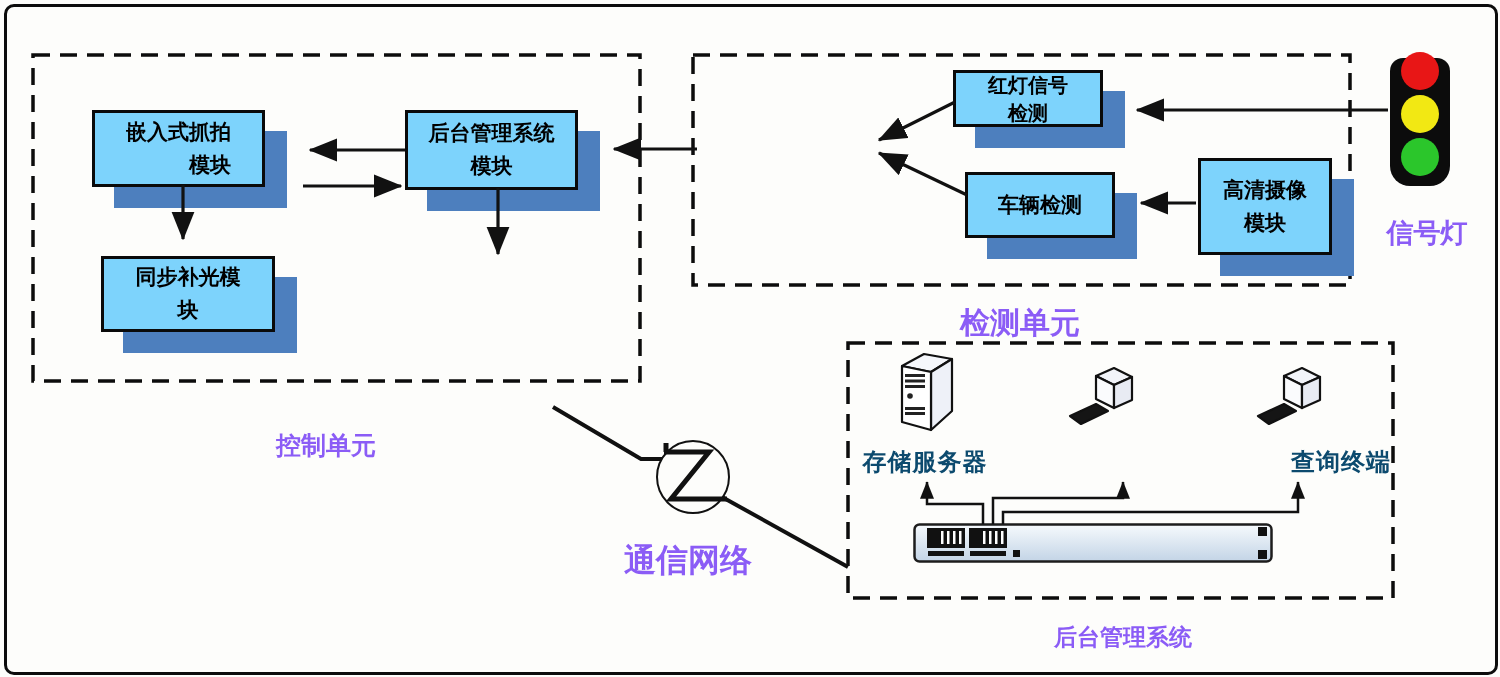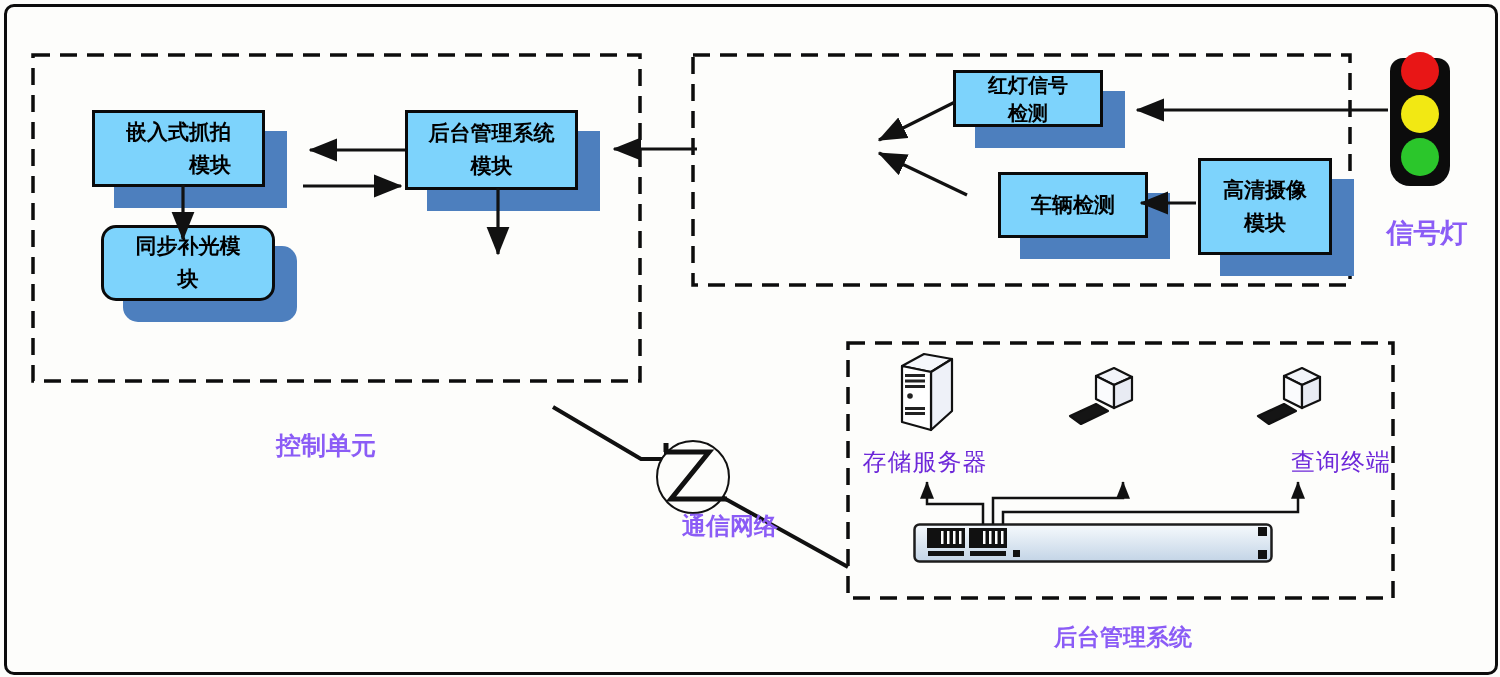--- a/index.html
+++ b/index.html
@@ -21,21 +21,21 @@
     display:flex;align-items:center;justify-content:center;text-align:center;
     font-weight:bold;font-size:21px;line-height:1.55;color:#000;
     white-space:pre-line;
   }
   .unit-label{
     position:absolute;z-index:4;font-weight:bold;color:#8b5cf6;
     transform:translateX(-50%);white-space:nowrap;
   }
   .icon{position:absolute;z-index:2;}
   .backend-label{
-    position:absolute;z-index:4;font-weight:normal;font-size:24px;color:#6d28d9;
+    position:absolute;z-index:4;font-weight:bold;font-size:24px;color:#0c4a6e;
     transform:translateX(-50%);white-space:nowrap;letter-spacing:1px;
   }
   #traffic-light{position:absolute;left:1390px;top:52px;width:60px;height:134px;z-index:2;}
   #traffic-light .tl-body{
     position:absolute;left:0;top:6px;width:60px;height:128px;background:#0c0c0c;
     border-radius:13px 13px 20px 20px;
   }
   .tl-lamp{position:absolute;left:11px;width:38px;height:38px;border-radius:50%;}
 </style>
 </head>
@@ -53,26 +53,26 @@
       <path d="M722,497 L848,567" stroke-width="4"></path>
       <circle cx="693" cy="477" r="36" stroke-width="2"></circle>
       <path d="M666,443 L666,452 M664,452 L709,452 L671,499 L727,499" stroke-width="5"></path>
     </g>
   </svg>
 
   <div class="node" style="left:92px;top:110px;width:167px;height:71px;text-align:right;">嵌入式抓拍
 模块</div>
   <div class="node" style="left:405px;top:110px;width:167px;height:74px;">后台管理系统
 模块</div>
-  <div class="node" style="left:101px;top:225px;width:168px;height:70px;border-radius:15px;">同步补光模
+  <div class="node" style="left:101px;top:256px;width:168px;height:70px;">同步补光模
 块</div>
 
   <div class="node" style="left:953px;top:70px;width:144px;height:51px;font-size:20px;line-height:1.4;">红灯信号
 检测</div>
-  <div class="node" style="left:998px;top:172px;width:144px;height:60px;">车辆检测</div>
+  <div class="node" style="left:965px;top:172px;width:144px;height:60px;">车辆检测</div>
   <div class="node" style="left:1198px;top:158px;width:128px;height:91px;">高清摄像
 模块</div>
 
   <div id="traffic-light">
     <div class="tl-body"></div>
     <div class="tl-lamp" style="top:0px;background:#e81616;"></div>
     <div class="tl-lamp" style="top:43px;background:#f2e813;"></div>
     <div class="tl-lamp" style="top:86px;background:#2bc62b;"></div>
   </div>
 
@@ -162,21 +162,22 @@
       <path d="M1388,110 L1137,110" marker-end="url(#ah)"></path>
     </g>
     <g stroke="#111" stroke-width="2.5" fill="none">
       <path d="M983,524 L983,504 L927,504 L927,482" marker-end="url(#ahs)"></path>
       <path d="M993,524 L993,498 L1123,498 L1123,482" marker-end="url(#ahs)"></path>
       <path d="M1003,524 L1003,512 L1298,512 L1298,482" marker-end="url(#ahs)"></path>
     </g>
   </svg>
 
   <div class="unit-label" style="left:326px;top:429px;font-size:25px;">控制单元</div>
+  <div class="unit-label" style="left:1020px;top:303px;font-size:30px;">检测单元</div>
   <div class="unit-label" style="left:1427px;top:215px;font-size:27px;">信号灯</div>
-  <div class="unit-label" style="left:688px;top:510px;font-size:24px;margin-left:42px;">通信网络</div>
+  <div class="unit-label" style="left:688px;top:539px;font-size:32px;">通信网络</div>
   <div class="unit-label" style="left:1123px;top:622px;font-size:23px;">后台管理系统</div>
 
   <div class="backend-label" style="left:925px;top:446px;">存储服务器</div>
   <div class="backend-label" style="left:1293px;top:446px;margin-left:48px;">查询终端</div>
 
   <div id="frame"></div>
 </div>
 
 </body></html>

